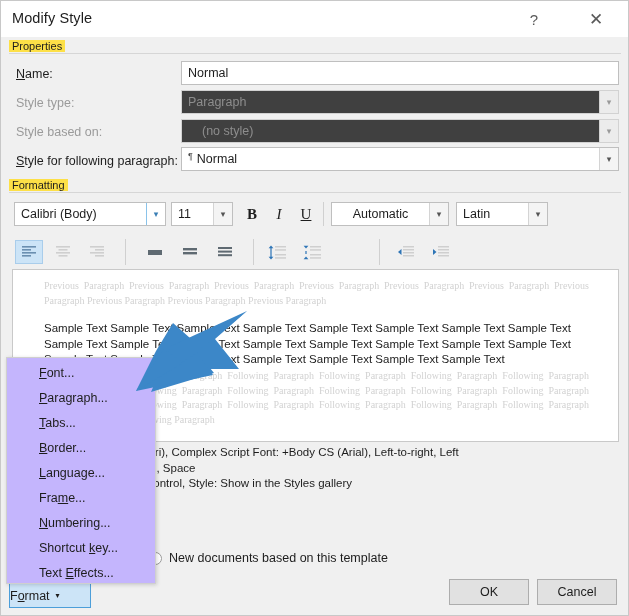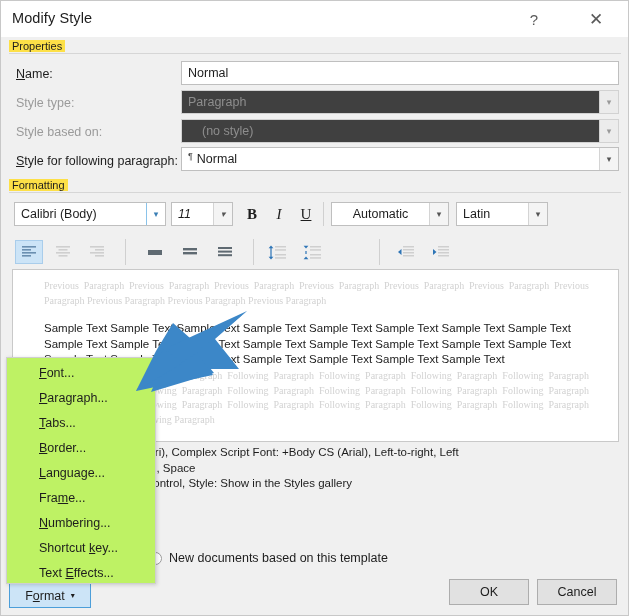--- a/index.html
+++ b/index.html
@@ -169,31 +169,31 @@
   .btn {
     position: absolute;
     background: #e1e1e1;
     border: 1px solid #adadad;
     font-size: 12.5px; color: #1d1d1d;
     display: flex; align-items: center; justify-content: center;
   }
   #format-btn {
     left: 8px; top: 582px; width: 82px; height: 25px;
     background: #cce4f7; border: 1px solid #4c9ed9;
-    justify-content: center;
+    justify-content: flex-start;
   }
   #format-btn .caret { margin-left: 6px; font-size: 8px; }
   #ok-btn { left: 448px; top: 578px; width: 80px; height: 26px; }
   #cancel-btn { left: 536px; top: 578px; width: 80px; height: 26px; }
 
   
   #format-menu {
     position: absolute;
     left: 5px; top: 356px; width: 150px; height: 227px;
-    background: #bef264;
+    background: #c4b5fd;
     border: 1px solid #cfcfcf;
     box-shadow: 1px 1px 4px rgba(0,0,0,.16);
     z-index: 20;
     padding-top: 2px;
   }
   .menu-item {
     height: 25px;
     display: flex; align-items: center;
     padding-left: 32px;
     font-size: 12.5px; color: #1d1d1d;
@@ -249,21 +249,21 @@
   </div>
 
   <div class="group-label" style="left:8px; top:178px;">Formatting</div>
   <div class="group-line" style="left:8px; top:191px; width:612px;"></div>
 
   <div class="combo" style="left:13px; top:201px; width:152px; height:24px;">
     <span class="cb-val">Calibri (Body)</span>
     <span class="cb-arrow" style="background:#ffffff;border-left:1px solid #8ac3ea;color:#3b7fb5;">▾</span>
   </div>
 
-  <div class="combo" style="left:170px; top:201px; width:62px; height:24px;font-style:italic;">
+  <div class="combo" style="left:170px; top:201px; width:62px; height:24px;">
     <span class="cb-val">11</span>
     <span class="cb-arrow">▾</span>
   </div>
 
   <div class="fmt-btn serif" style="left:238px; top:201px; font-weight:bold;">B</div>
   <div class="fmt-btn serif" style="left:265px; top:201px; font-style:italic;">I</div>
   <div class="fmt-btn serif" style="left:292px; top:201px; text-decoration:underline;">U</div>
 
   <div class="sep" style="left:322px; top:201px; height:24px;"></div>
 

